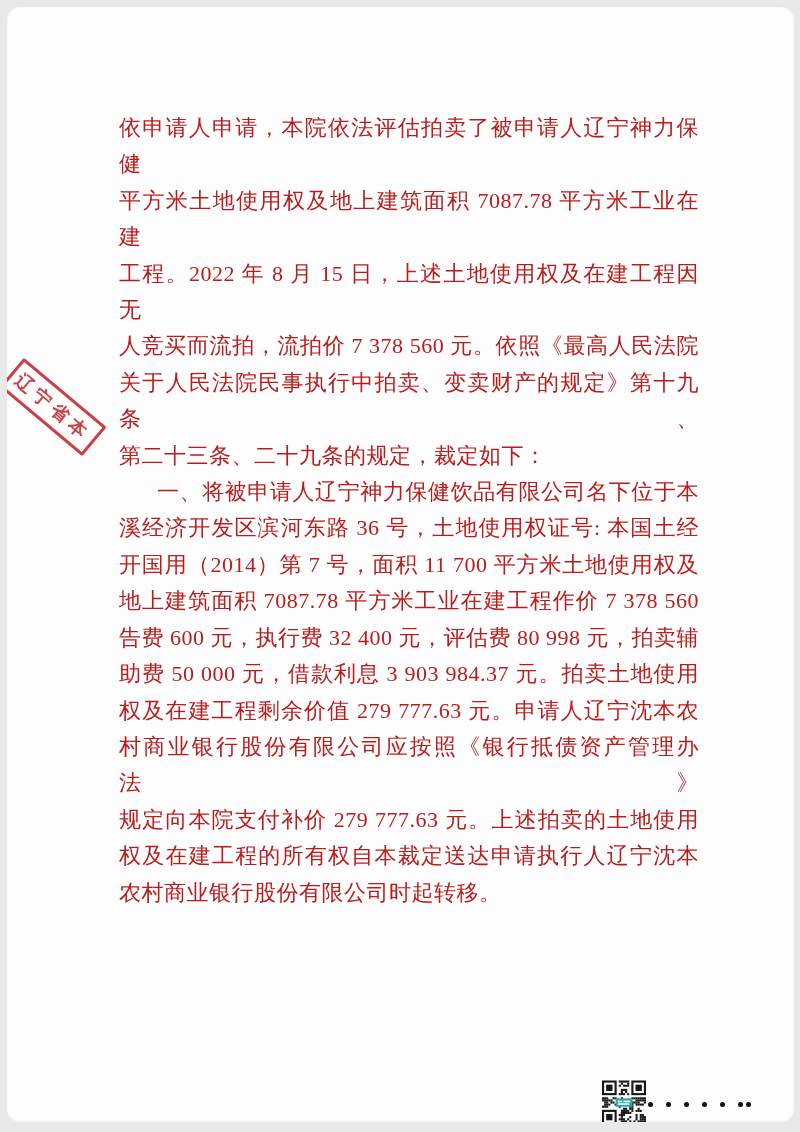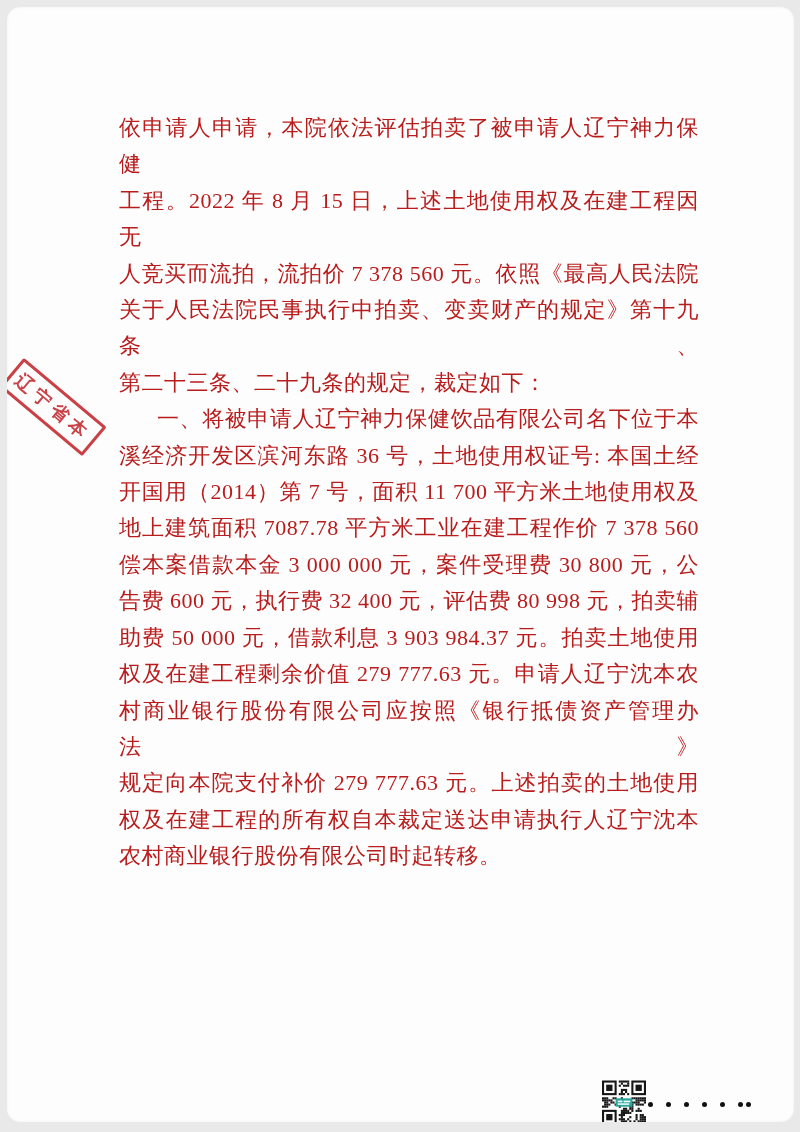--- a/index.html
+++ b/index.html
@@ -53,29 +53,29 @@
 <body>
 
 <div class="page">
 
   <div class="stamp">
     <span>辽宁省本</span>
   </div>
 
   <div class="doc-text">
     <div class="line fill">依申请人申请，本院依法评估拍卖了被申请人辽宁神力保健</div>
+    <div class="line fill">平方米土地使用权及地上建筑面积 7087.78 平方米工业在建</div>
     <div class="line fill">工程。2022 年 8 月 15 日，上述土地使用权及在建工程因无</div>
     <div class="line fill">人竞买而流拍，流拍价 7 378 560 元。依照《最高人民法院</div>
     <div class="line fill">关于人民法院民事执行中拍卖、变卖财产的规定》第十九条、</div>
     <div class="line end">第二十三条、二十九条的规定，裁定如下：</div>
     <div class="line fill indent">一、将被申请人辽宁神力保健饮品有限公司名下位于本</div>
     <div class="line fill">溪经济开发区滨河东路 36 号，土地使用权证号: 本国土经</div>
     <div class="line fill">开国用（2014）第 7 号，面积 11 700 平方米土地使用权及</div>
     <div class="line fill">地上建筑面积 7087.78 平方米工业在建工程作价 7 378 560</div>
-    <div class="line fill">偿本案借款本金 3 000 000 元，案件受理费 30 800 元，公</div>
     <div class="line fill">告费 600 元，执行费 32 400 元，评估费 80 998 元，拍卖辅</div>
     <div class="line fill">助费 50 000 元，借款利息 3 903 984.37 元。拍卖土地使用</div>
     <div class="line fill">权及在建工程剩余价值 279 777.63 元。申请人辽宁沈本农</div>
     <div class="line fill">村商业银行股份有限公司应按照《银行抵债资产管理办法》</div>
     <div class="line fill">规定向本院支付补价 279 777.63 元。上述拍卖的土地使用</div>
     <div class="line fill">权及在建工程的所有权自本裁定送达申请执行人辽宁沈本</div>
     <div class="line end">农村商业银行股份有限公司时起转移。</div>
 
   </div>
 

